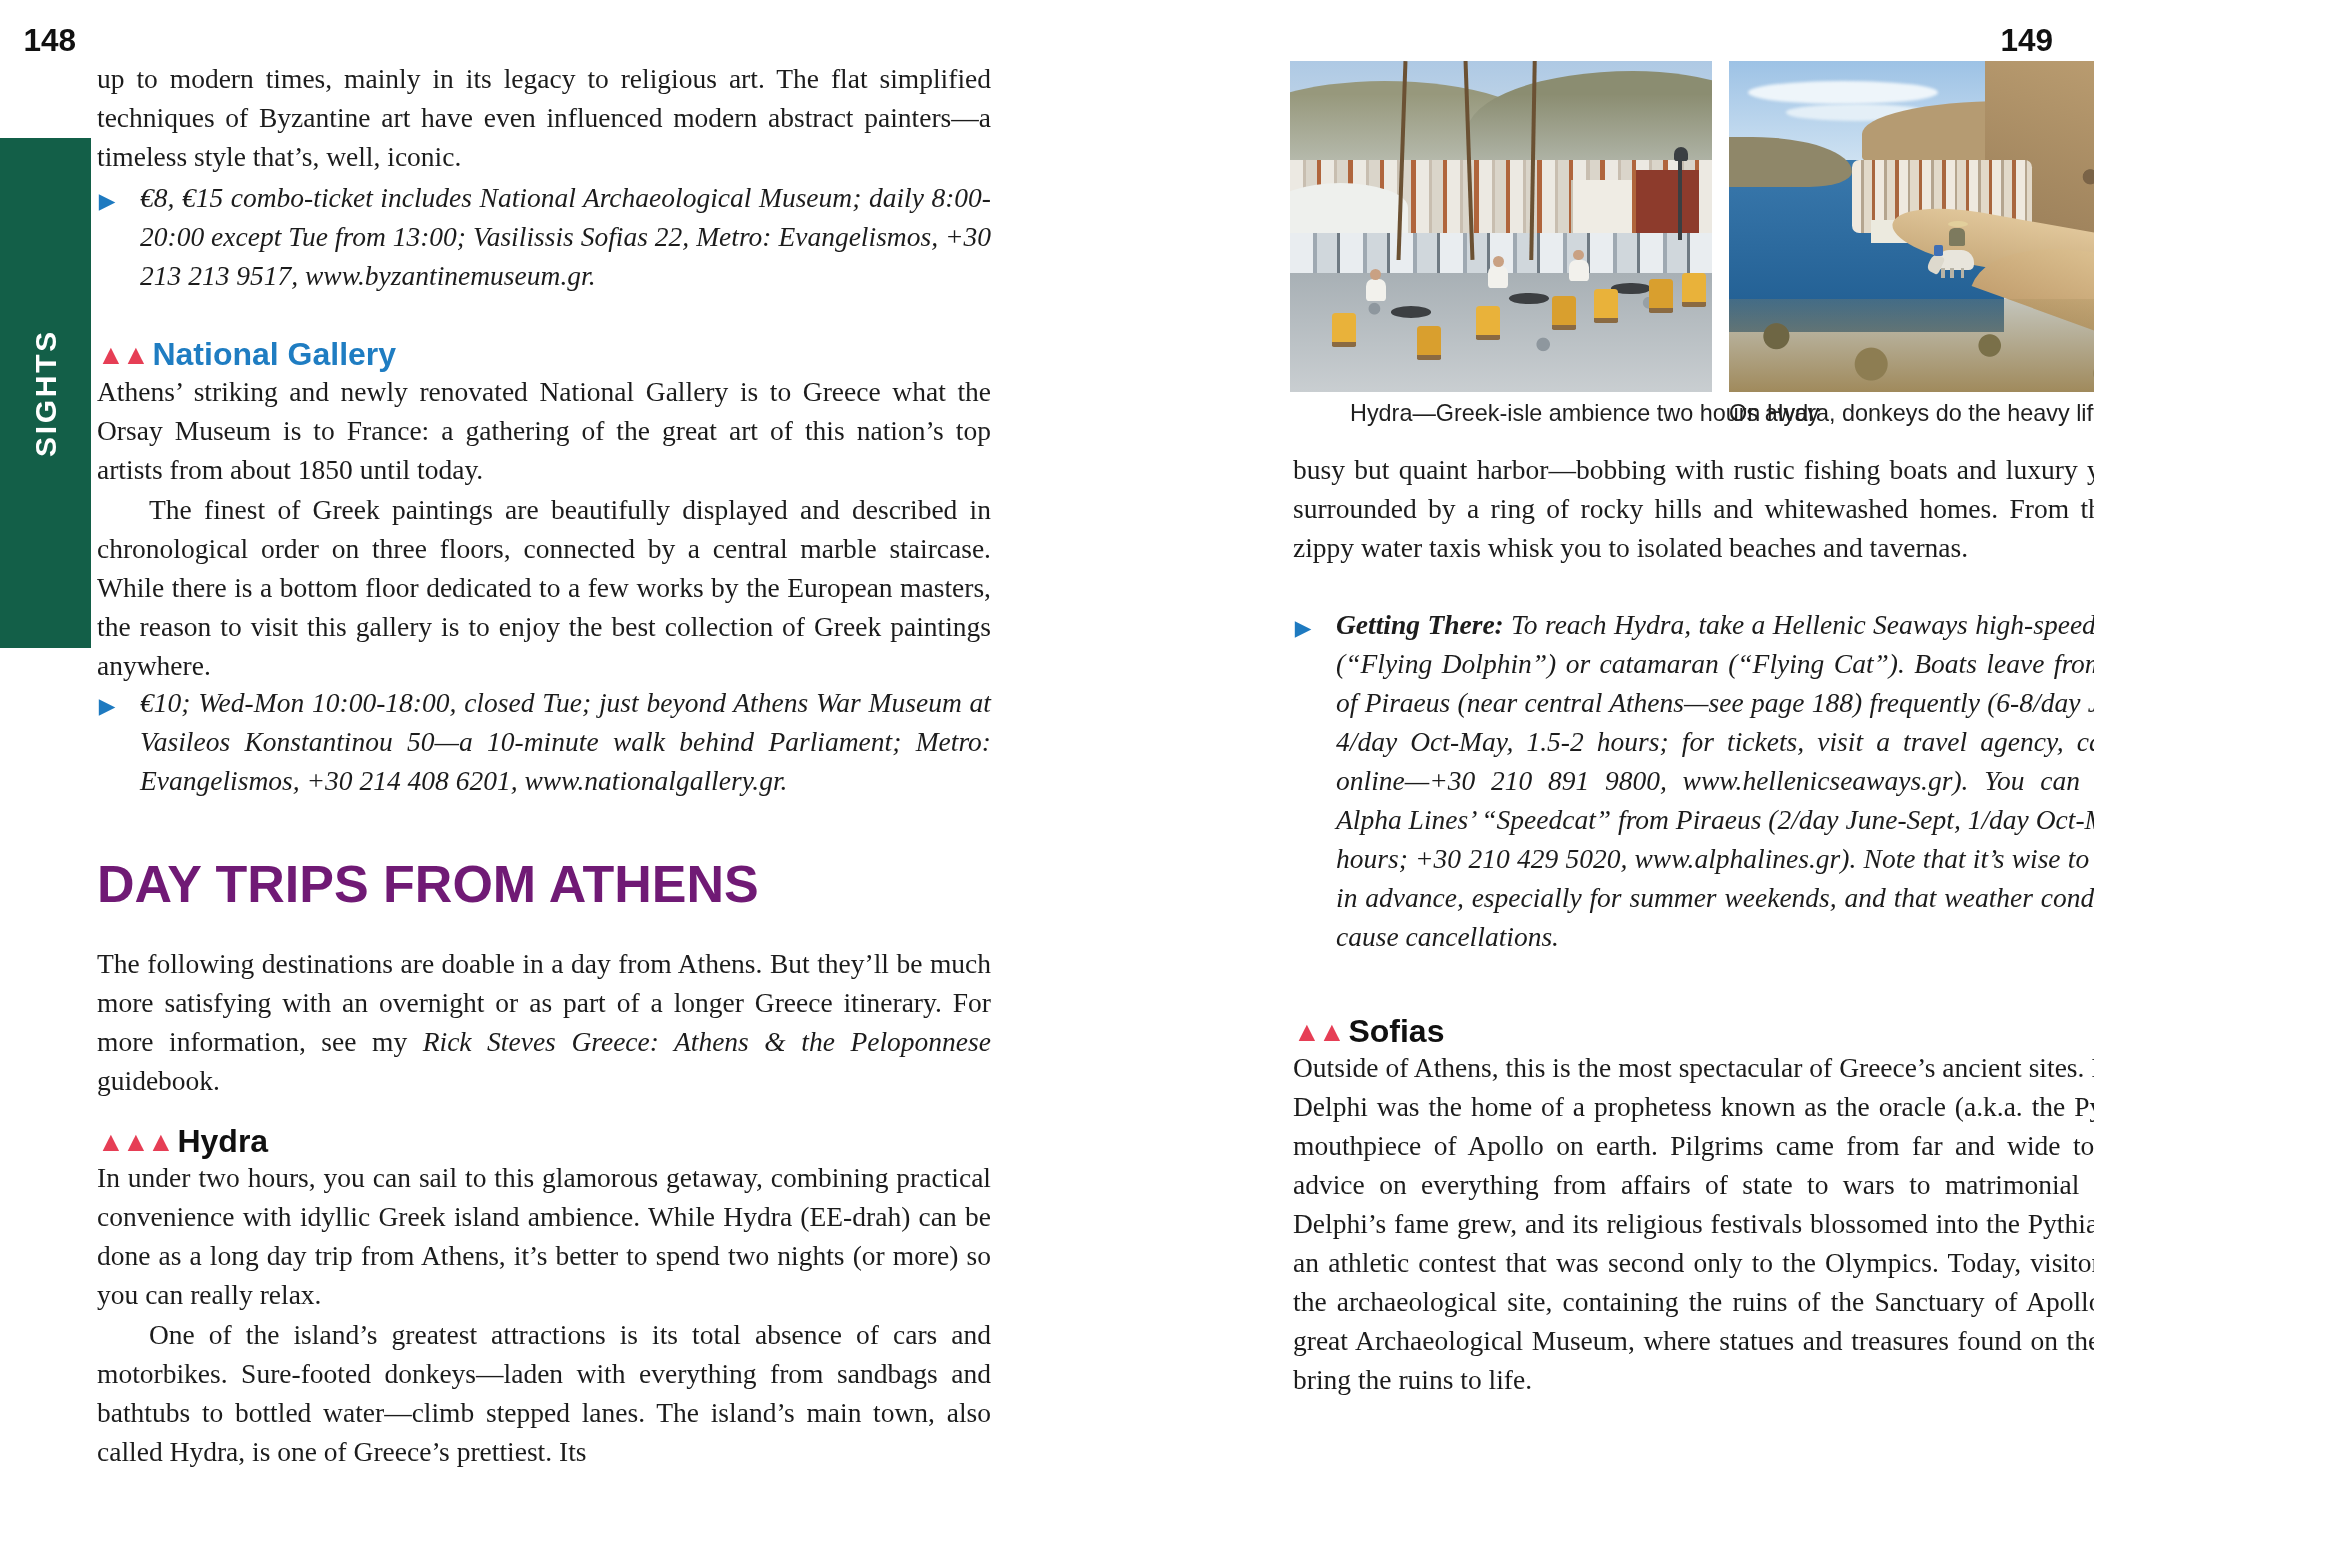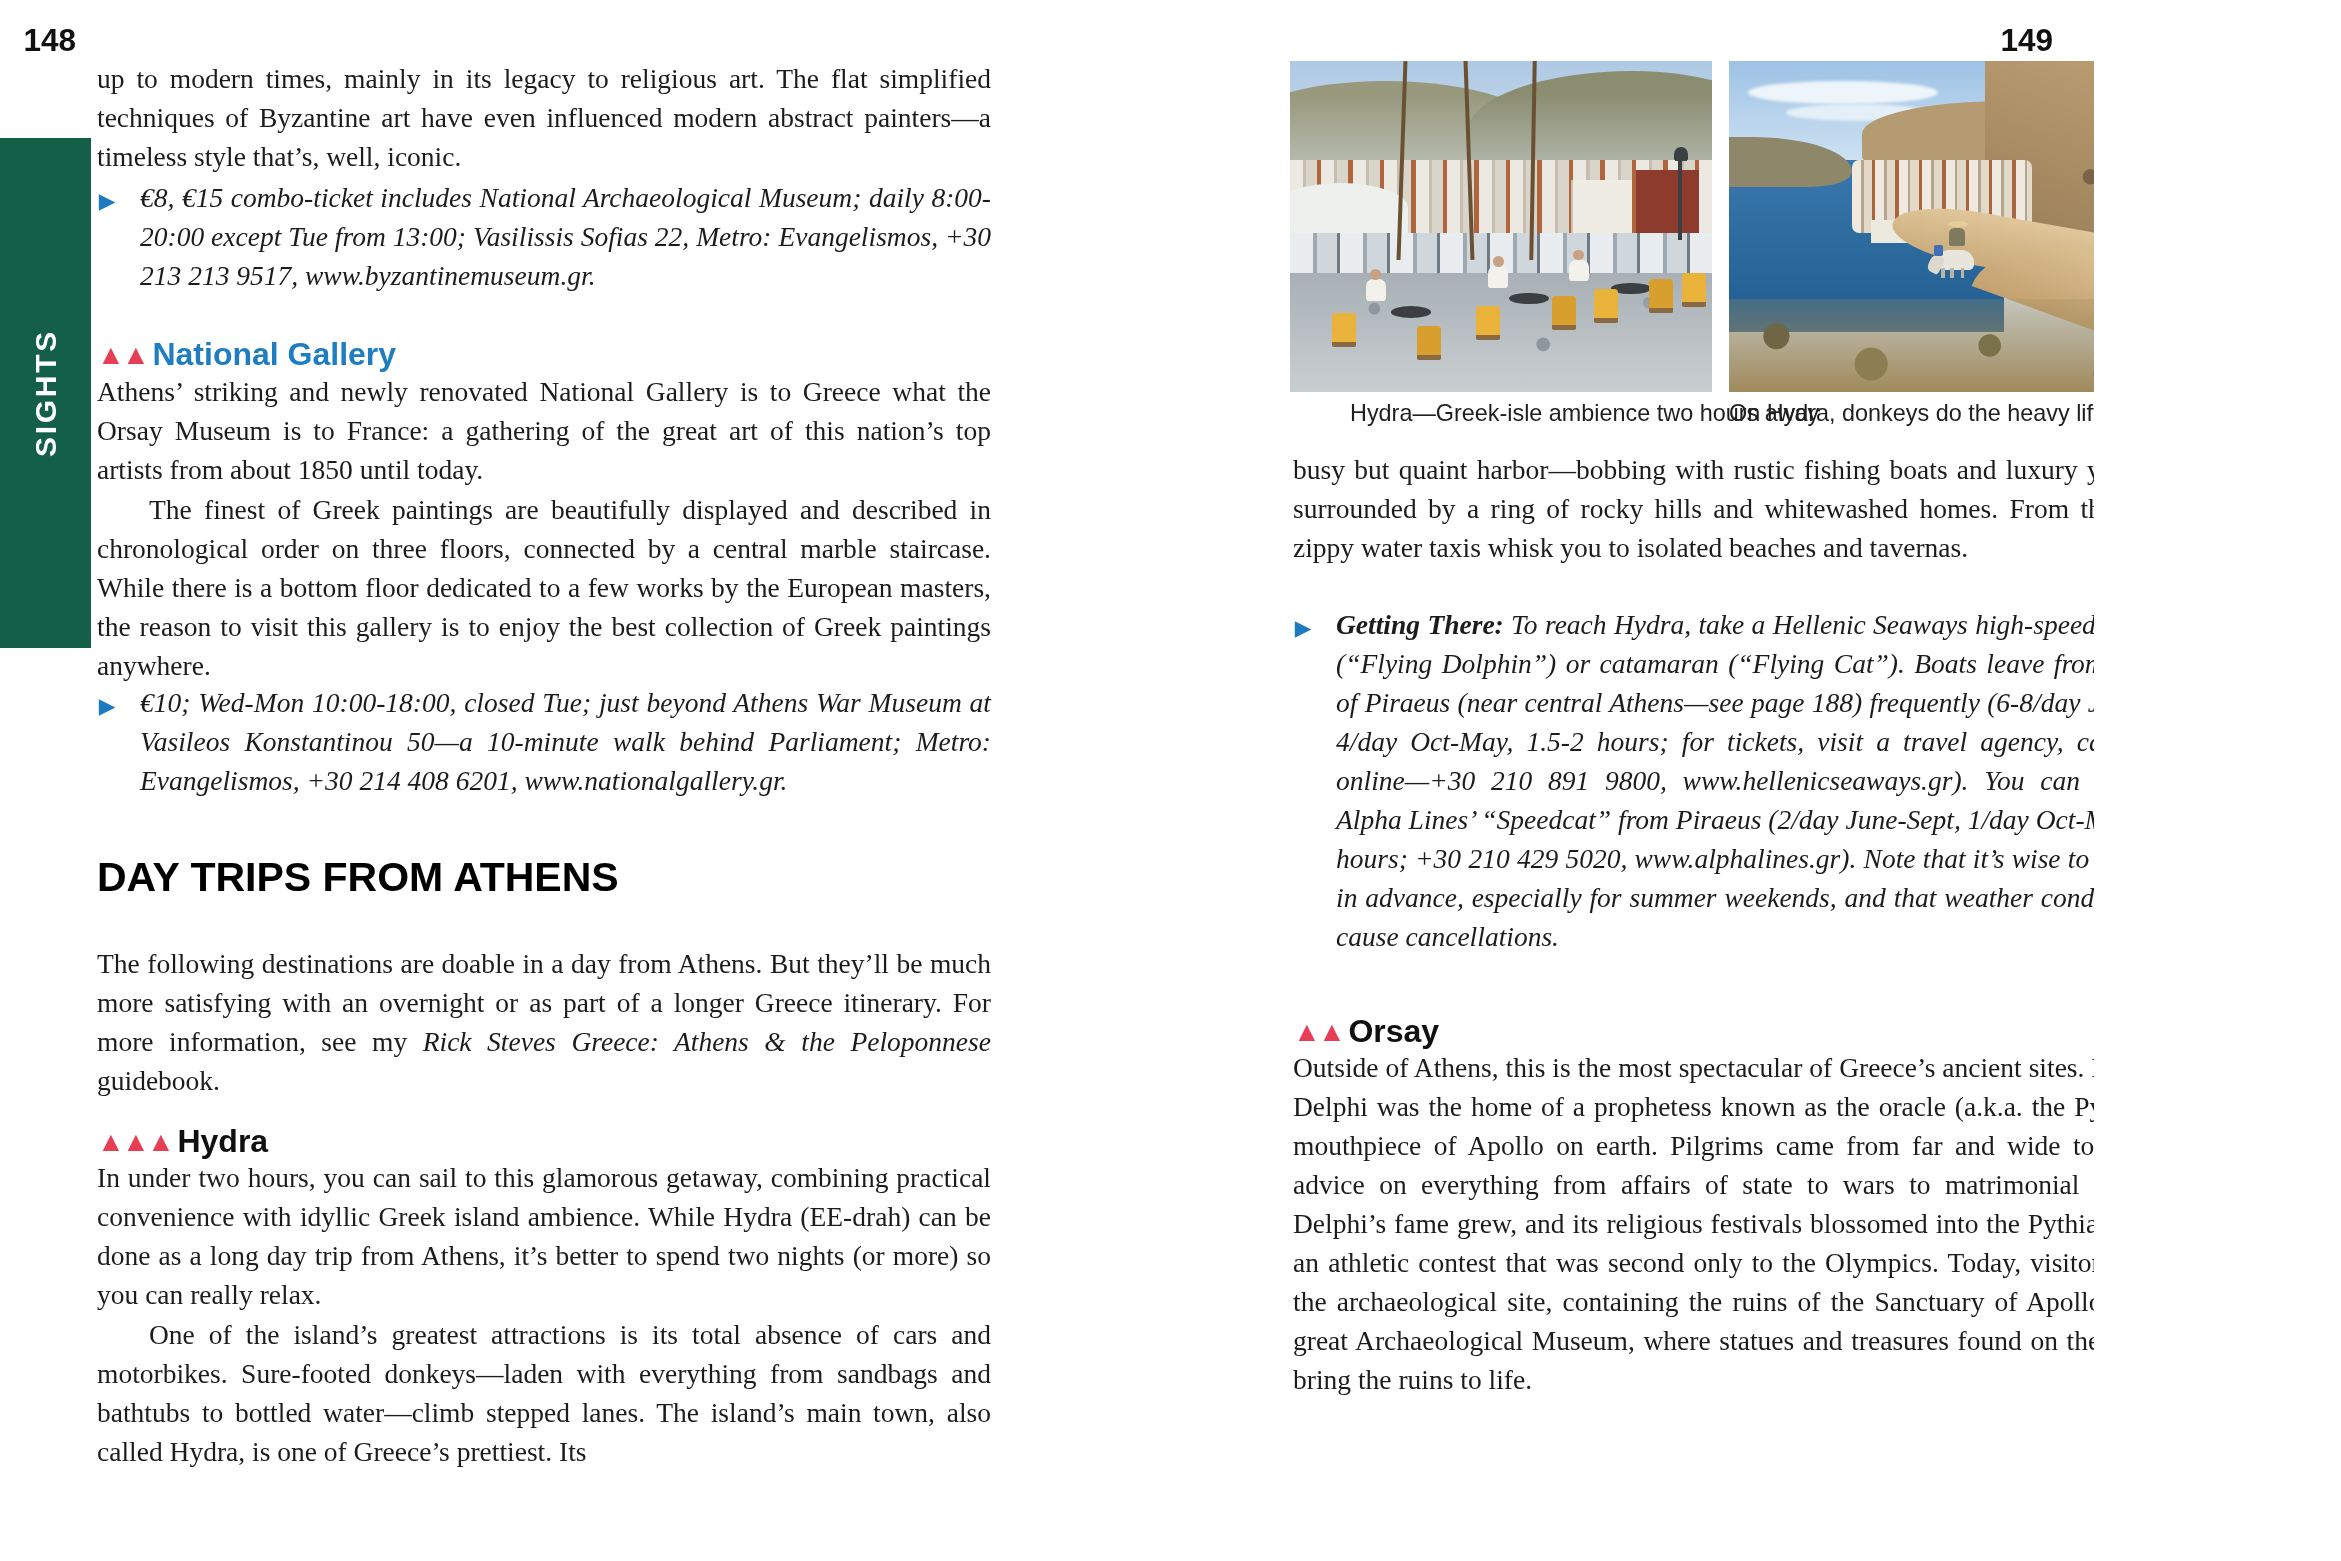--- a/index.html
+++ b/index.html
@@ -61,21 +61,21 @@
     white-space:nowrap;
   }
   .subhead .rating{
     color:#e63e55;font-size:28px;letter-spacing:-2.7px;
     margin-right:5.4px;vertical-align:0.9px;
   }
   .title-blue{color:#1f7dc2;}
   .title-black{color:#101010;}
   .bighead{
     font-family:"Liberation Sans", sans-serif;
-    font-weight:bold;font-size:41px;color:#000000;
+    font-weight:bold;font-size:52px;color:#701a75;
     letter-spacing:0px;white-space:nowrap;
   }
   .caption{
     position:absolute;top:400px;
     font-family:"Liberation Sans", sans-serif;
     font-size:23.4px;color:#1f1f1f;white-space:nowrap;
   }
 
   
   .photo{position:absolute;top:61px;height:331px;overflow:hidden;background:#cfd8dd;}
@@ -244,19 +244,19 @@
   <div class="caption" style="left:1729px;">On Hydra, donkeys do the heavy lifting.</div>
 
   <div class="block col-right body-text" style="top:450px;">busy but quaint harbor—bobbing with rustic fishing boats and luxury yachts—is surrounded by a ring of rocky hills and whitewashed homes. From the harbor, zippy water taxis whisk you to isolated beaches and tavernas.</div>
 
   <div class="block col-right body-text listing" style="top:605px;">
     <span class="bullet">▶</span>
     <span><span class="seg-bold">Getting There: </span><span class="seg-normal">To reach Hydra, take a Hellenic Seaways high-speed hydrofoil (“Flying Dolphin”) or catamaran (“Flying Cat”). Boats leave from the port of Piraeus (near central Athens—see page 188) frequently (6-8/day June-Sept, 4/day Oct-May, 1.5-2 hours; for tickets, visit a travel agency, call, or go online—+30 210 891 9800, www.hellenicseaways.gr). You can also take Alpha Lines’ “Speedcat” from Piraeus (2/day June-Sept, 1/day Oct-May, 1.5-2 hours; +30 210 429 5020, www.alphalines.gr). Note that it’s wise to book well in advance, especially for summer weekends, and that weather conditions can cause cancellations.</span></span>
   </div>
 
   <div class="block col-right subhead" style="top:1007px;">
-    <span class="rating">▲▲</span><span class="title-black">Orsay</span>
+    <span class="rating">▲▲</span><span class="title-black">Sofias</span>
   </div>
 
   <div class="block col-right body-text" style="top:1048px;">Outside of Athens, this is the most spectacular of Greece’s ancient sites. Long ago, Delphi was the home of a prophetess known as the oracle (a.k.a. the Pythia), the mouthpiece of Apollo on earth. Pilgrims came from far and wide to seek her advice on everything from affairs of state to wars to matrimonial problems. Delphi’s fame grew, and its religious festivals blossomed into the Pythian Games, an athletic contest that was second only to the Olympics. Today, visitors can see the archaeological site, containing the ruins of the Sanctuary of Apollo, and the great Archaeological Museum, where statues and treasures found on the site help bring the ruins to life.</div>
 
 </div>
 
 
 </body></html>

